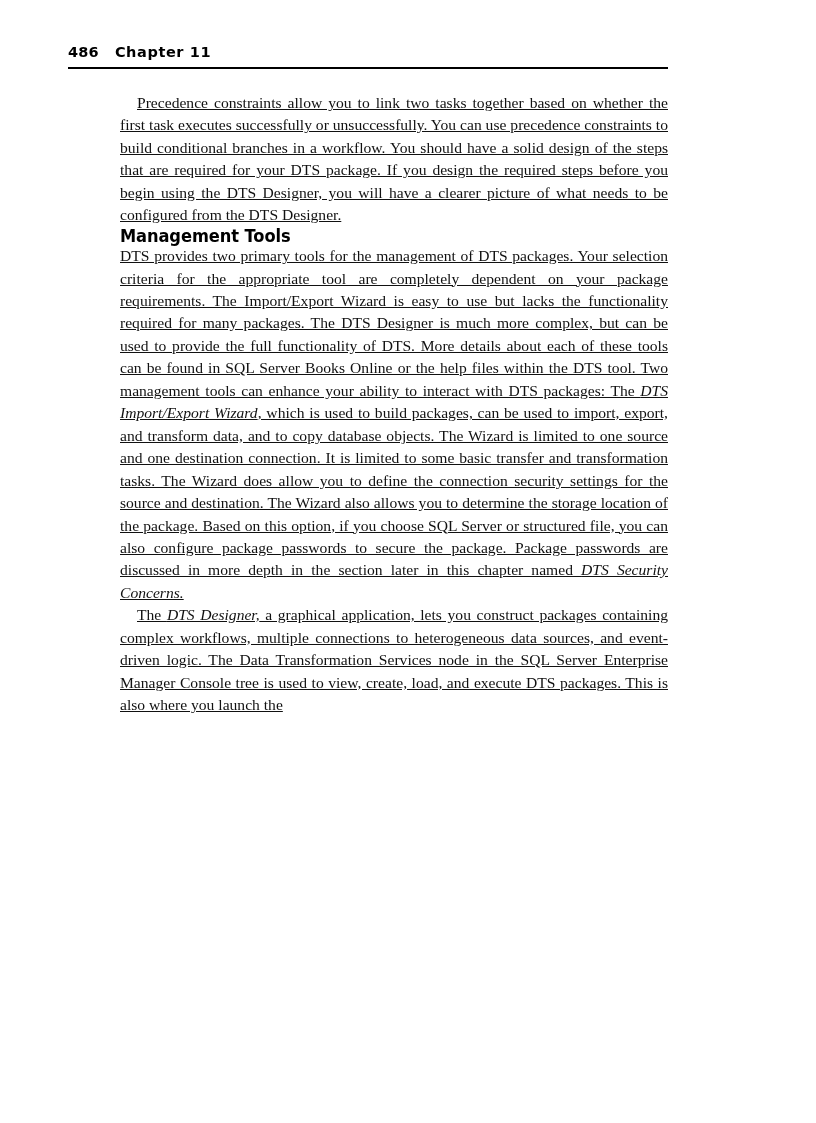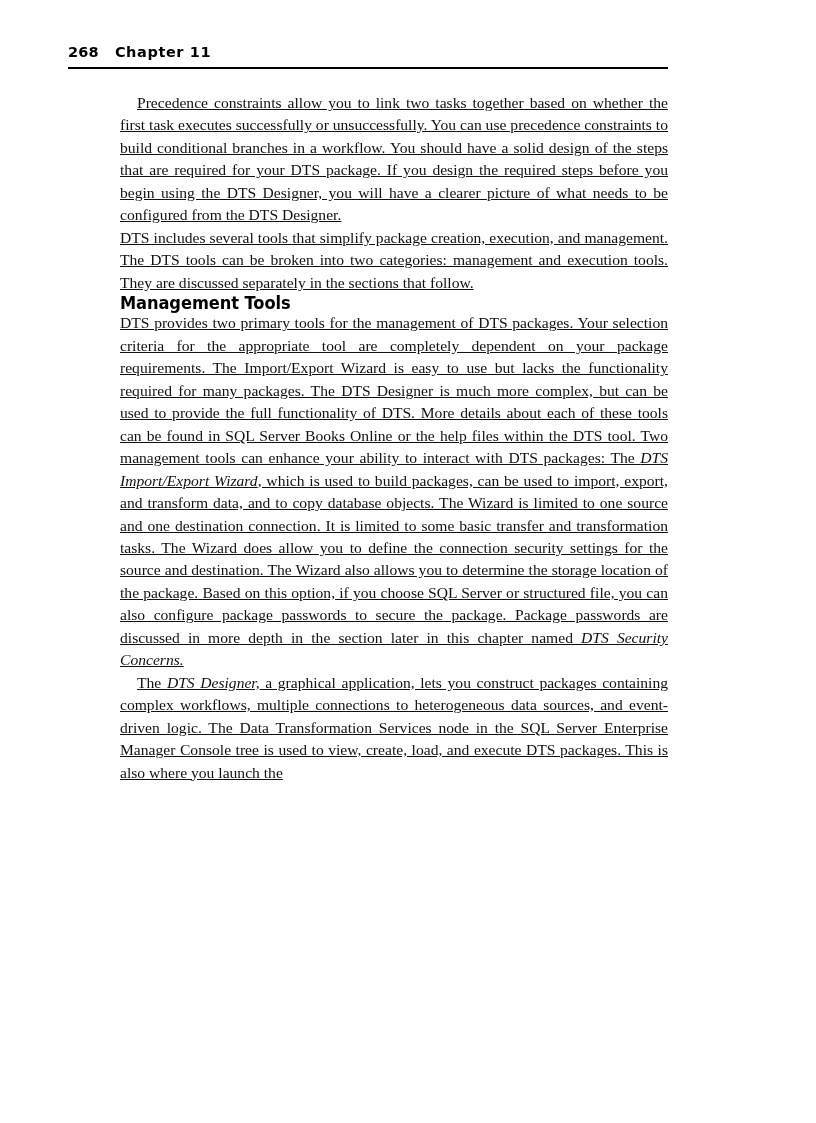--- a/index.html
+++ b/index.html
@@ -114,31 +114,30 @@
   em.title-italic {
     font-style: italic;
   }
 </style>
 </head>
 <body>
 
 <div class="page">
 
   <div class="running-head">
-    <span class="folio">268</span>
+    <span class="folio">486</span>
     <span class="chapter">Chapter 11</span>
   </div>
   <div class="head-rule"></div>
 
   <div class="column">
 
     <p class="body indent">Precedence constraints allow you to link two tasks together based on whether the first task executes successfully or unsuccessfully. You can use precedence constraints to build conditional branches in a workflow. You should have a solid design of the steps that are required for your DTS package. If you design the required steps before you begin using the DTS Designer, you will have a clearer picture of what needs to be configured from the DTS Designer.</p>
 
 
-    <p class="body after-h1">DTS includes several tools that simplify package creation, execution, and management. The DTS tools can be broken into two categories: management and execution tools. They are discussed separately in the sections that follow.</p>
 
     <div class="h2-block">
       <h2 class="subsection-title">Management Tools</h2>
     </div>
 
     <p class="body after-h2"><span>DTS provides two primary tools for the management of DTS packages. Your selection criteria for the appropriate tool are completely dependent on your package requirements. The Import/Export Wizard is easy to use but lacks the functionality required for many packages. The DTS Designer is much more complex, but can be used to provide the full functionality of DTS. More details about each of these tools can be found in SQL Server Books Online or the help files within the DTS tool. Two management tools can enhance your ability to interact with DTS packages: The </span><em class="title-italic">DTS Import/Export Wizard</em><span>, which is used to build packages, can be used to import, export, and transform data, and to copy database objects. The Wizard is limited to one source and one destination connection. It is limited to some basic transfer and transformation tasks. The Wizard does allow you to define the connection security settings for the source and destination. The Wizard also allows you to determine the storage location of the package. Based on this option, if you choose SQL Server or structured file, you can also configure package passwords to secure the package. Package passwords are discussed in more depth in the section later in this chapter named </span><em class="title-italic">DTS Security Concerns.</em><span></span></p>
 
     <p class="body indent"><span>The </span><em class="title-italic">DTS Designer,</em><span> a graphical application, lets you construct packages containing complex workflows, multiple connections to heterogeneous data sources, and event-driven logic. The Data Transformation Services node in the SQL Server Enterprise Manager Console tree is used to view, create, load, and execute DTS packages. This is also where you launch the</span></p>
 
   </div>

